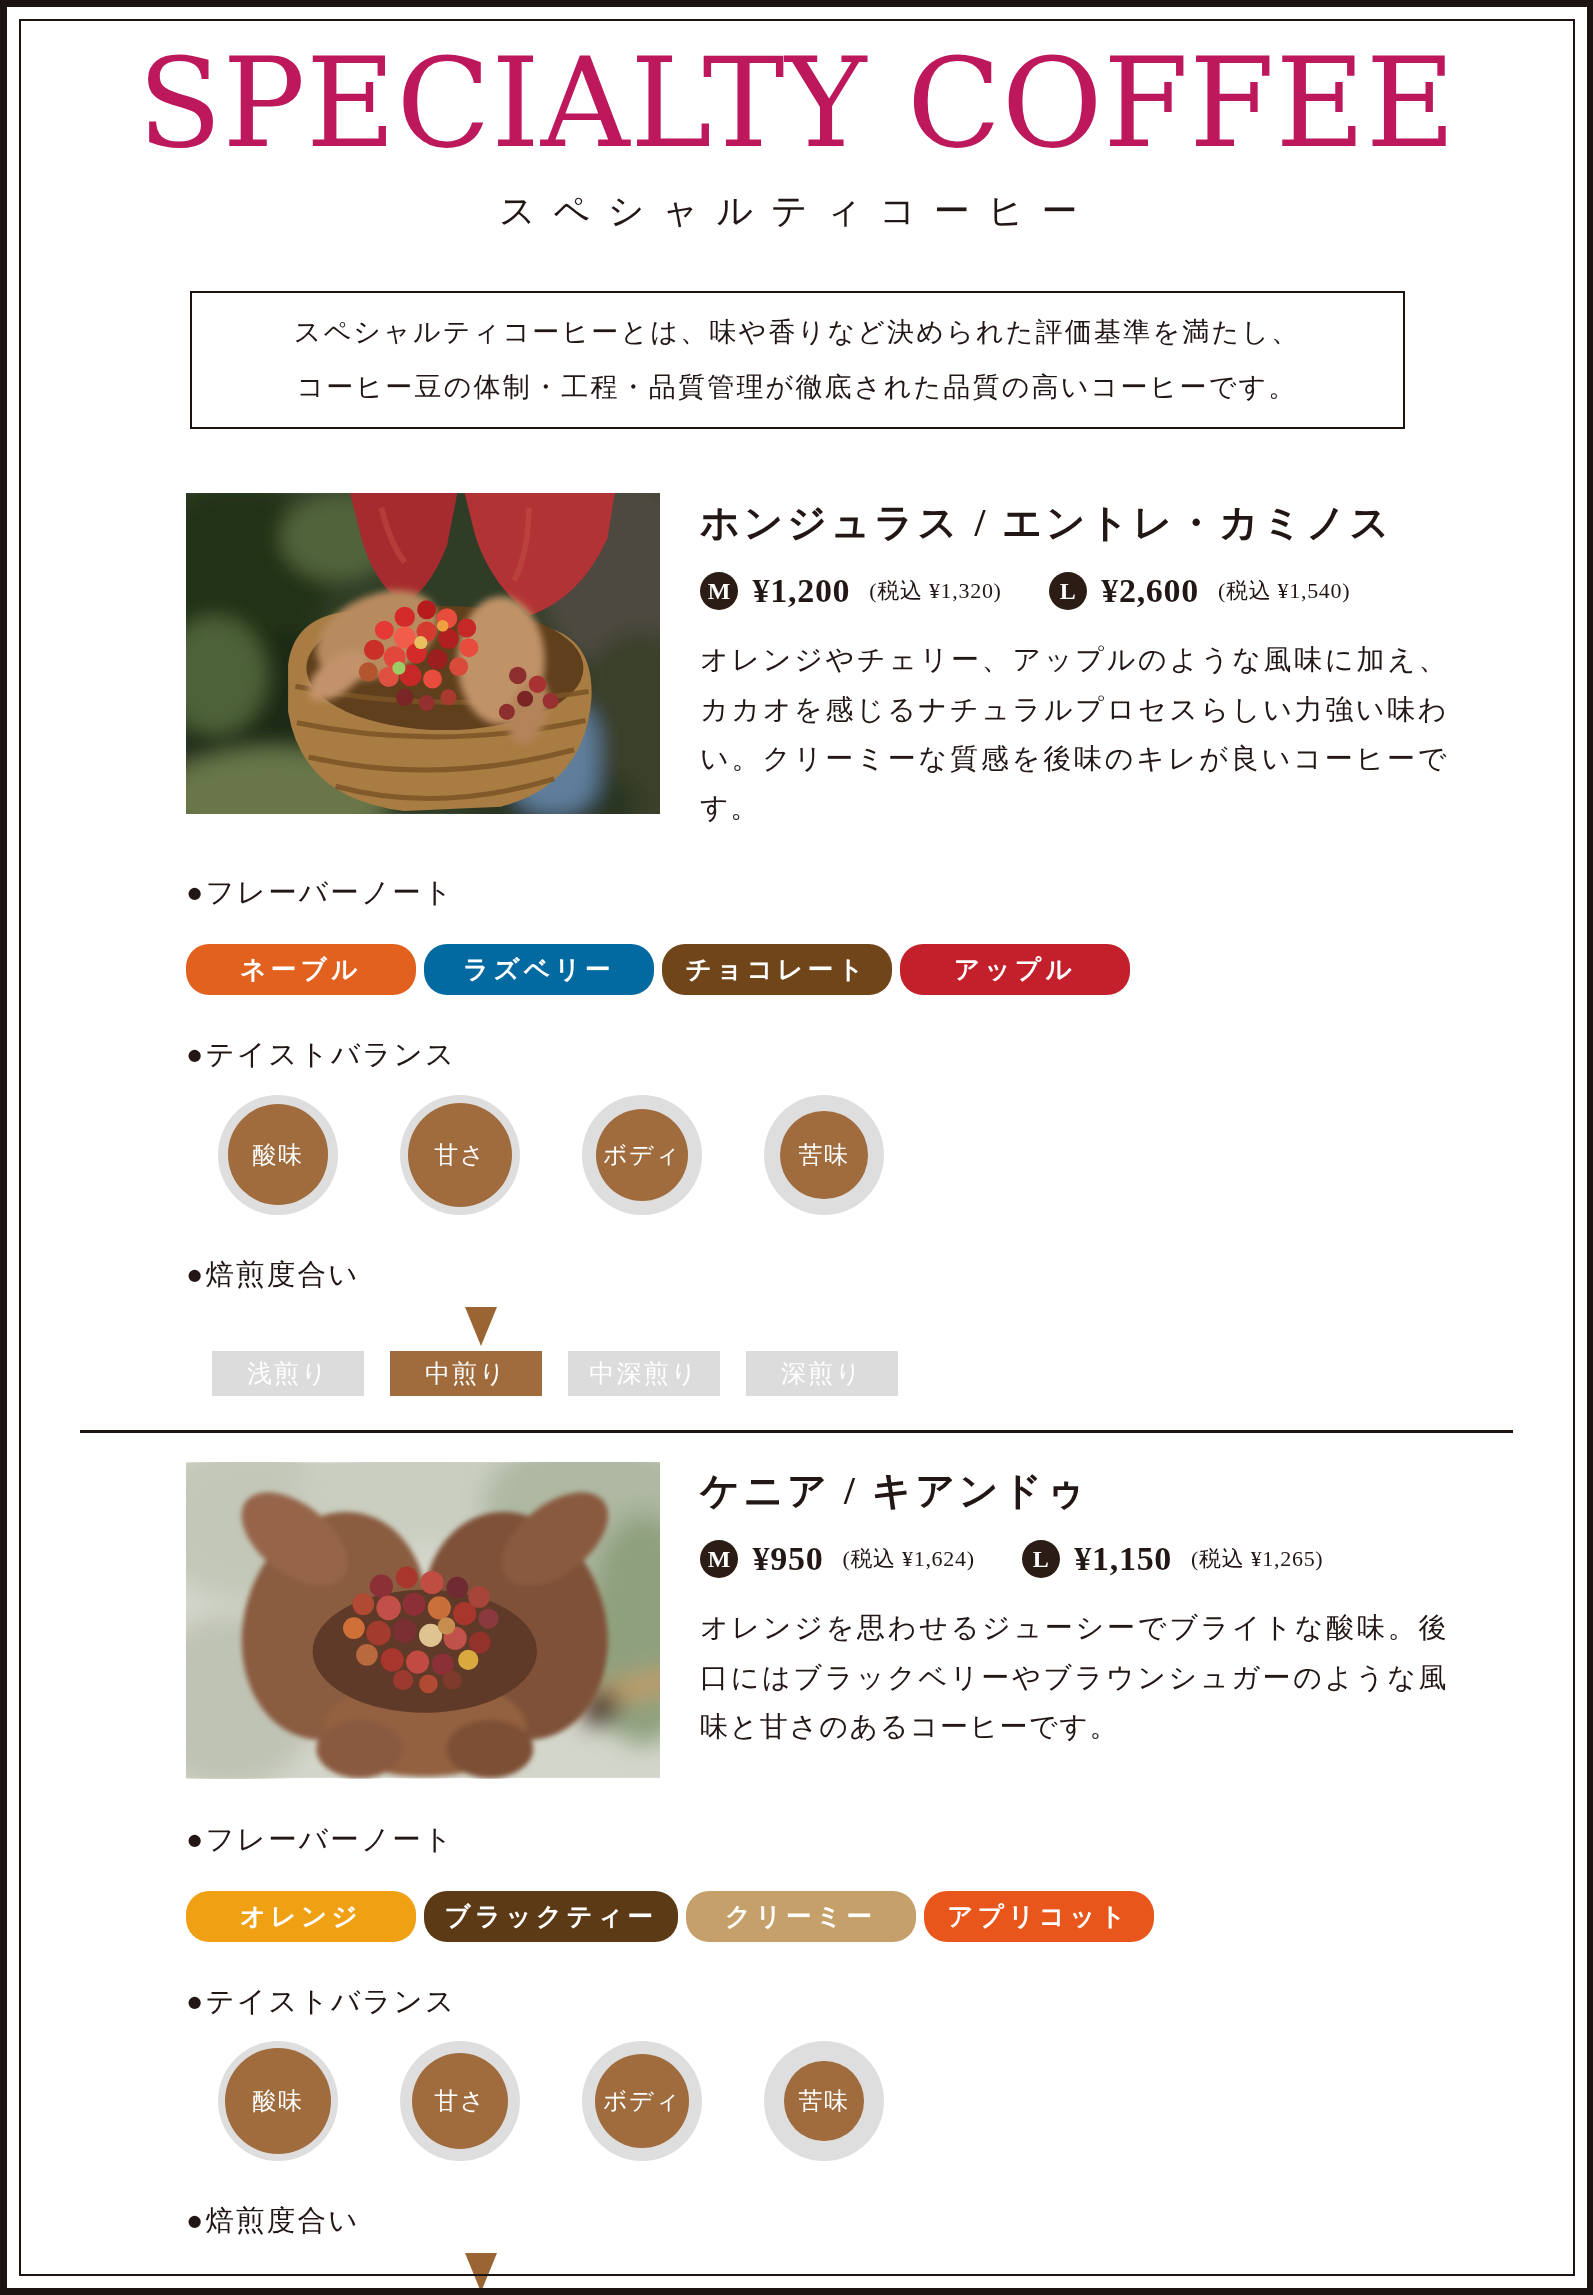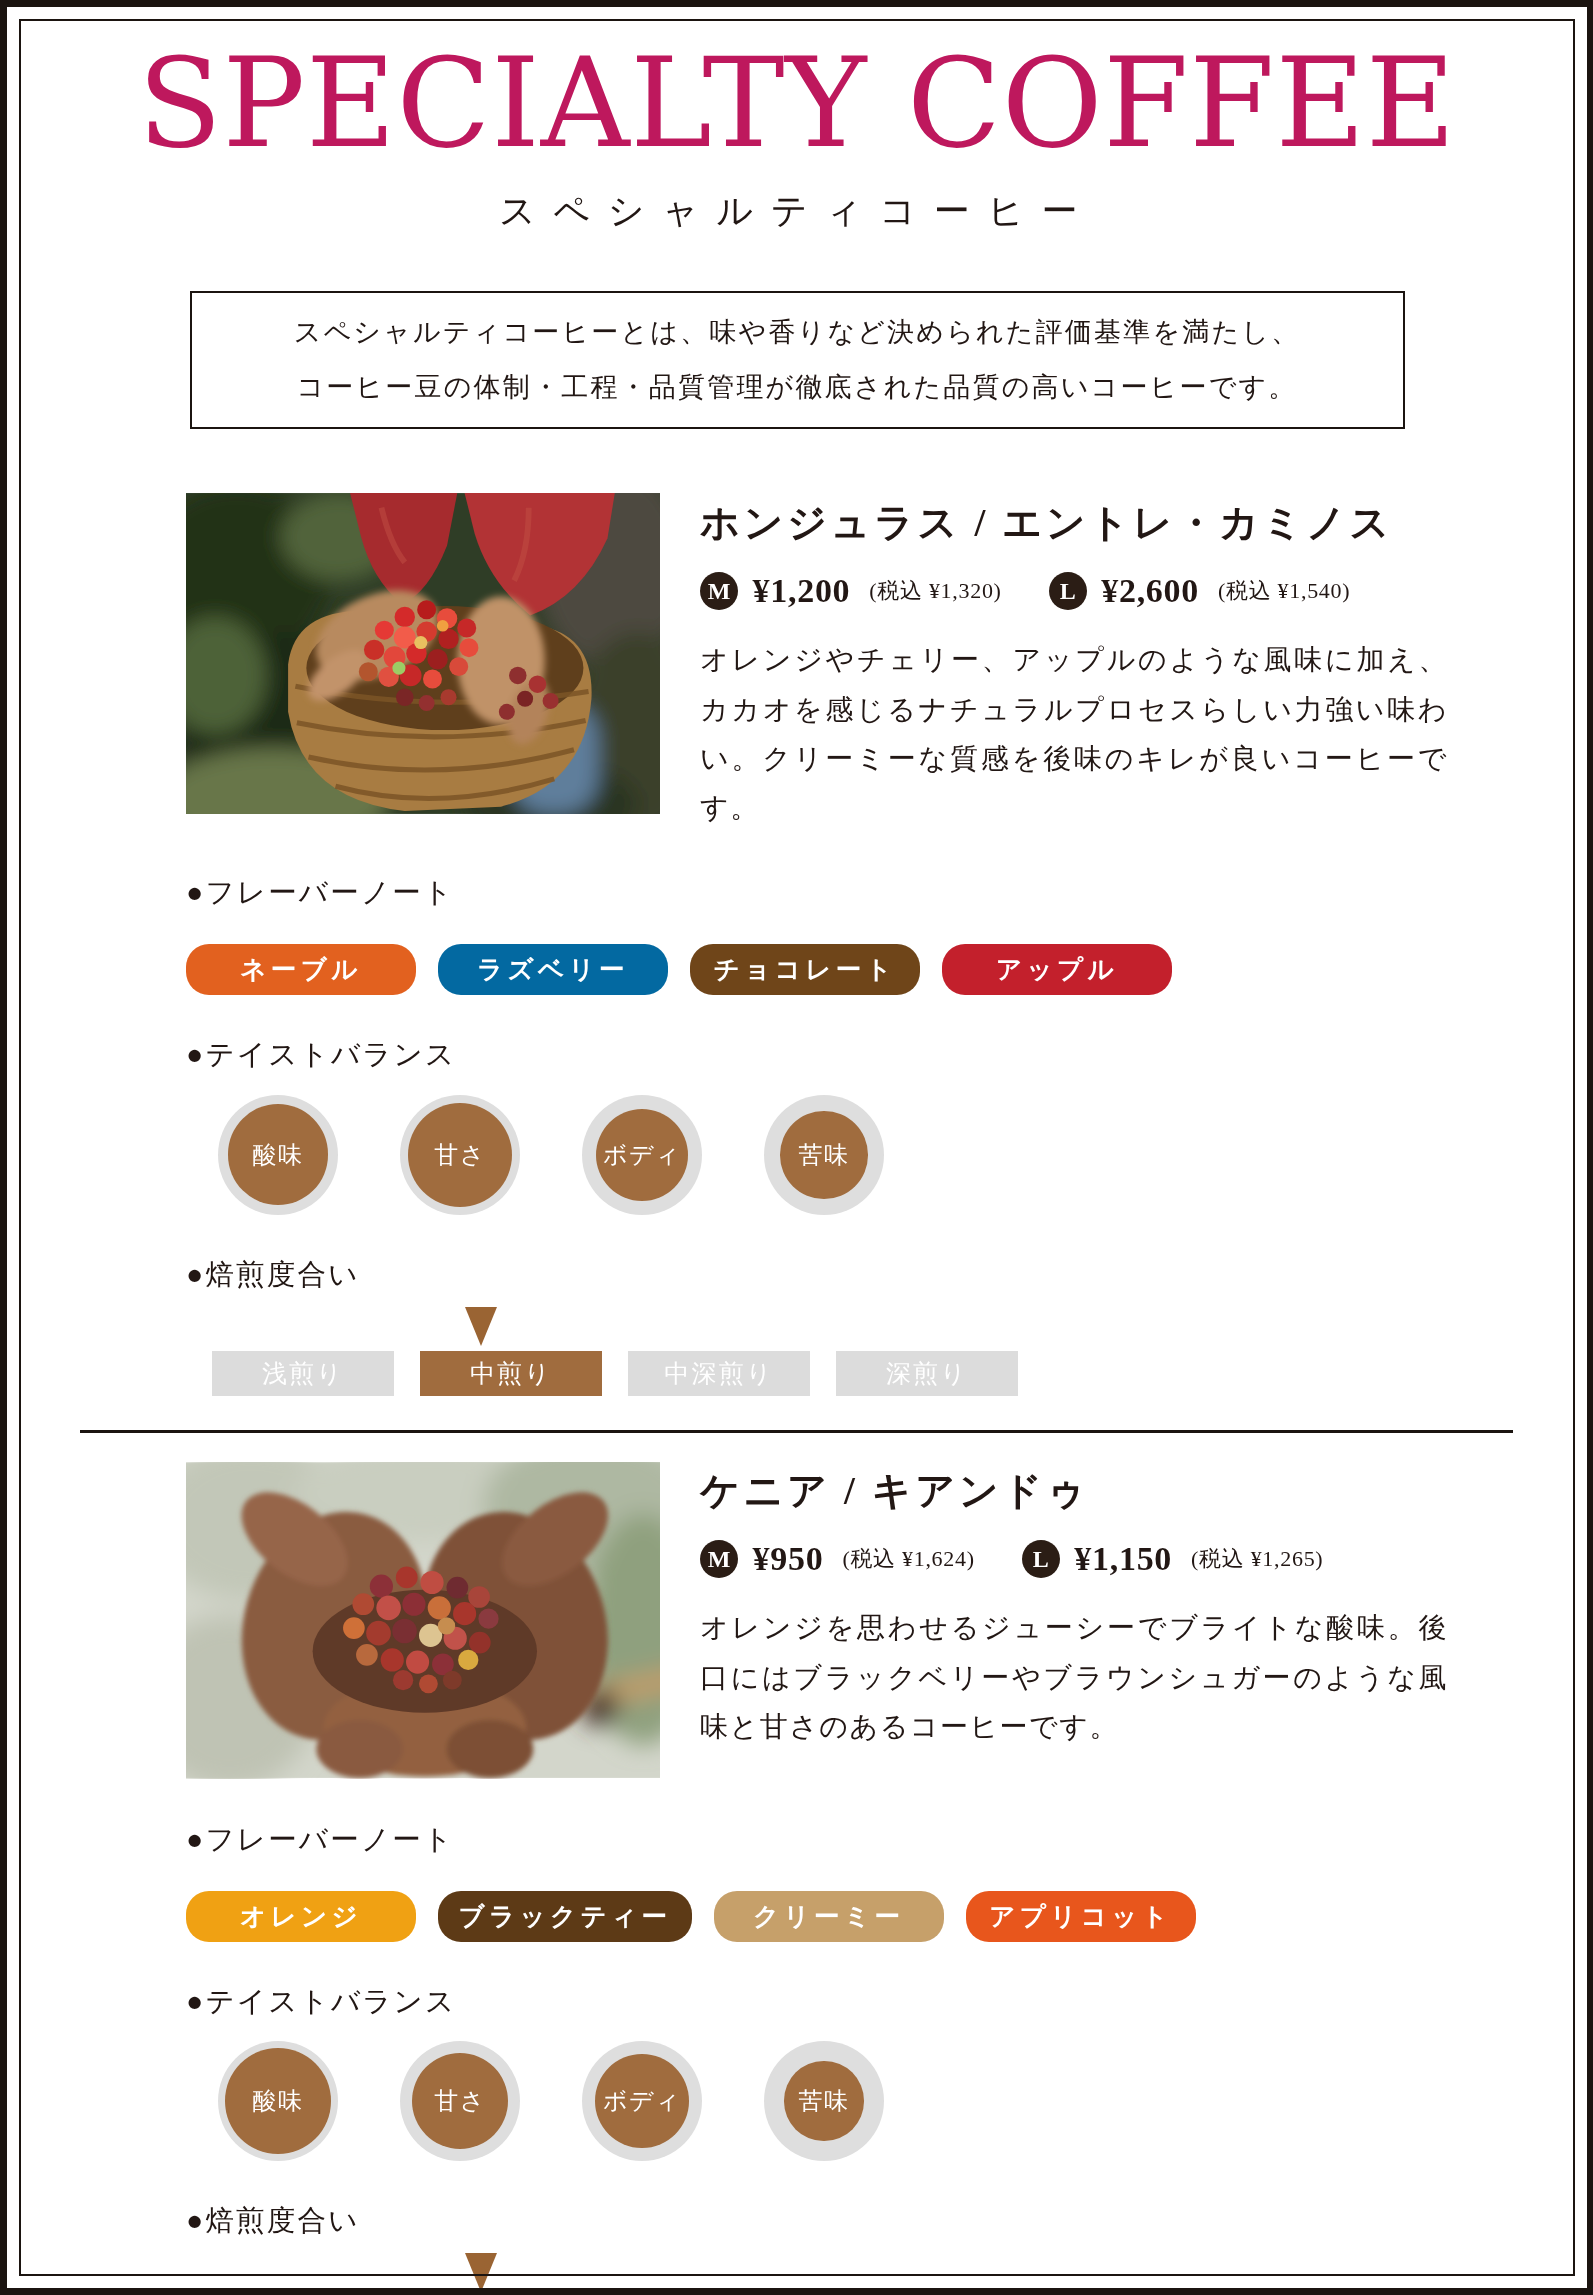--- a/index.html
+++ b/index.html
@@ -47,21 +47,21 @@
     display:flex;align-items:center;justify-content:center;
     font-size:24px;font-weight:700;flex:0 0 auto;
   }
   .price-value{font-size:34px;font-weight:600;letter-spacing:0.7px;}
   .price-tax{font-size:22px;letter-spacing:0.7px;margin-left:4.4px;}
   .coffee-desc{margin-top:25px;font-size:28px;line-height:1.76;letter-spacing:1.5px;text-align:justify;}
 
   .subheading{margin-top:41px;font-size:28.5px;letter-spacing:2.2px;font-weight:500;}
   .subheading.first{margin-top:42px;}
 
-  .chips-row{display:flex;gap:22px;margin-top:32px;}
+  .chips-row{display:flex;gap:8px;margin-top:32px;}
   .chip{
     min-width:230px;height:51px;box-sizing:border-box;padding:0 20.4px;
     border-radius:23px;color:#ffffff;font-size:25.5px;font-weight:600;letter-spacing:4.4px;
     display:flex;align-items:center;justify-content:center;white-space:nowrap;
   }
 
   .taste-row{display:flex;gap:62px;margin-top:20.4px;margin-left:32px;}
   .taste-outer{
     width:120px;height:120px;border-radius:50%;background:#dedede;
     display:flex;align-items:center;justify-content:center;flex:0 0 auto;
@@ -74,21 +74,21 @@
   .taste-label{color:#ffffff;font-size:24px;letter-spacing:1.5px;white-space:nowrap;}
 
   .roast-area{position:relative;margin-top:5.8px;margin-left:26px;padding-top:51px;}
   .roast-marker{
     position:absolute;top:7.3px;left:253px;width:0;height:0;
     border-left:16px solid transparent;border-right:16px solid transparent;
     border-top:39px solid #9a6433;
   }
   .roast-row{display:flex;gap:26px;}
   .roast-box{
-    width:182px;height:45px;background:#dcdcdc;color:#ffffff;
+    width:152px;height:45px;background:#dcdcdc;color:#ffffff;
     display:flex;align-items:center;justify-content:center;
     font-size:25px;letter-spacing:2.2px;white-space:nowrap;
   }
   .roast-box.selected{background:#a06c3e;}
 
   .divider{margin:34px 0 0 80px;width:1433px;border-top:3.6px solid #1b1410;}
   .section.second{margin-top:29px;}
 </style>
 </head>
 <body>

